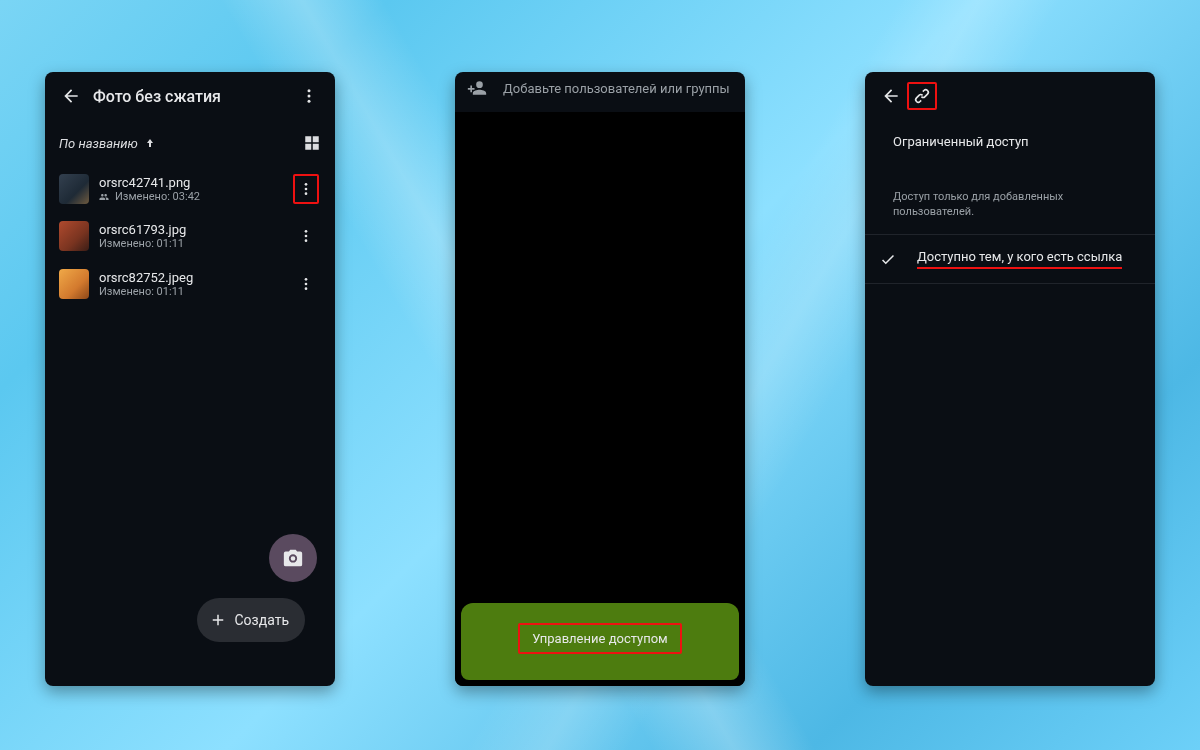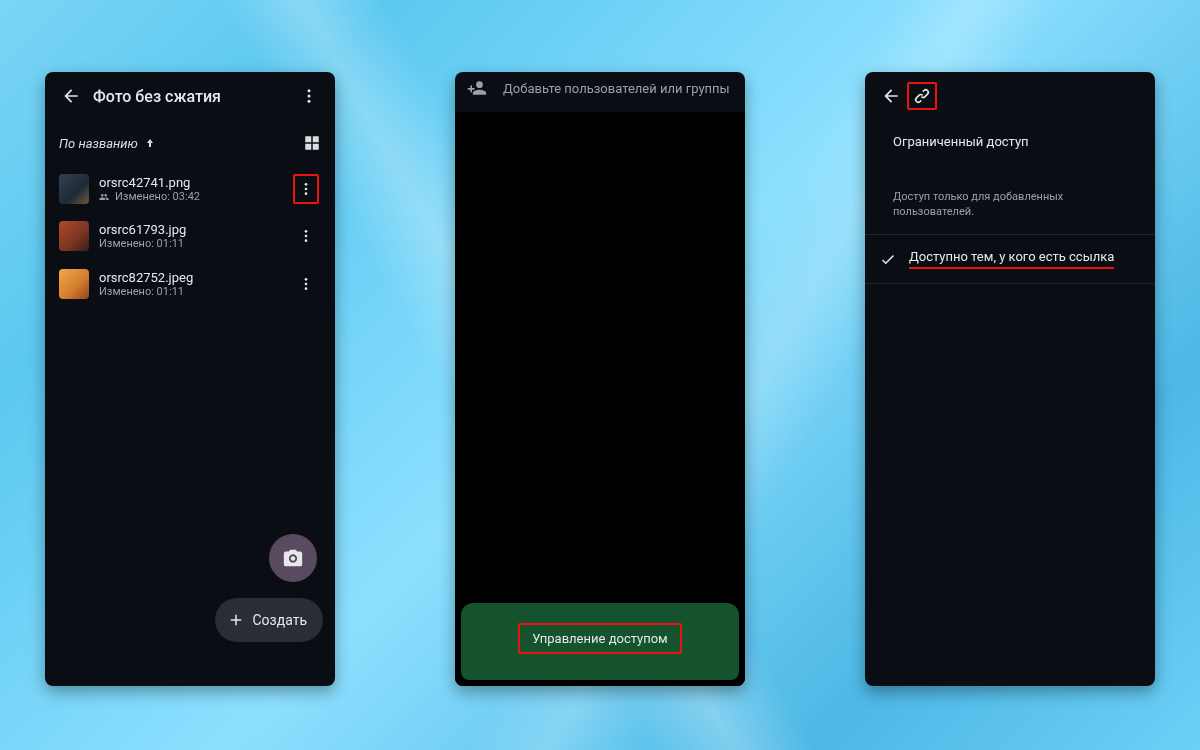--- a/index.html
+++ b/index.html
@@ -44,21 +44,21 @@
     padding: 0 10px;
   }
   .titlebar-title { font-size:16px; font-weight:500; flex:1; padding-left:6px; white-space:nowrap; overflow:hidden; }
   .iconbtn {
     width:32px; height:32px;
     display:flex; align-items:center; justify-content:center;
     color:#e4e5e7;
     border-radius:50%;
   }
   .red-box { border:2px solid #e11; }
-  .red-underline { border-bottom: 2px solid #e11; }
+  .red-underline { border-bottom: 2px solid #e11; margin-left: 8px; }
   
   .sortrow {
     display:flex; align-items:center;
     padding: 14px 14px 10px 14px;
     font-size: 13px;
     color:#dcdde0;
     font-style:italic;
   }
   .sortrow .spacer { flex:1; }
   .filelist { padding: 4px 4px; }
@@ -77,38 +77,38 @@
   .more-cell { width:30px; display:flex; justify-content:center; }
   .fab-camera {
     position:absolute;
     right:18px; bottom:104px;
     width:48px; height:48px; border-radius:50%;
     background:#5a4a5f;
     display:flex; align-items:center; justify-content:center;
   }
   .fab-create {
     position:absolute;
-    right:12px; bottom:44px;
+    right:30px; bottom:44px;
     height:44px;
     padding: 0 16px 0 12px;
     background:#2a2d33;
     border-radius:22px;
     display:flex; align-items:center; gap:8px;
     font-size:14px;
   }
   
   .addrow {
     display:flex; align-items:center;
     padding: 6px 12px 14px 12px;
     gap:16px; color:#9aa0a6;
     font-size:13px;
   }
   .bottom-sheet {
     position:absolute; left:6px; right:6px; bottom:6px;
-    background:#14532d;
+    background:#4d7c0f;
     border-radius:12px 12px 8px 8px;
     padding: 20px 0 26px;
     display:flex; justify-content:center;
   }
   .sheet-btn {
     font-size:13px; color:#e7e8ea;
     padding:6px 10px;
   }
   
   .section {

